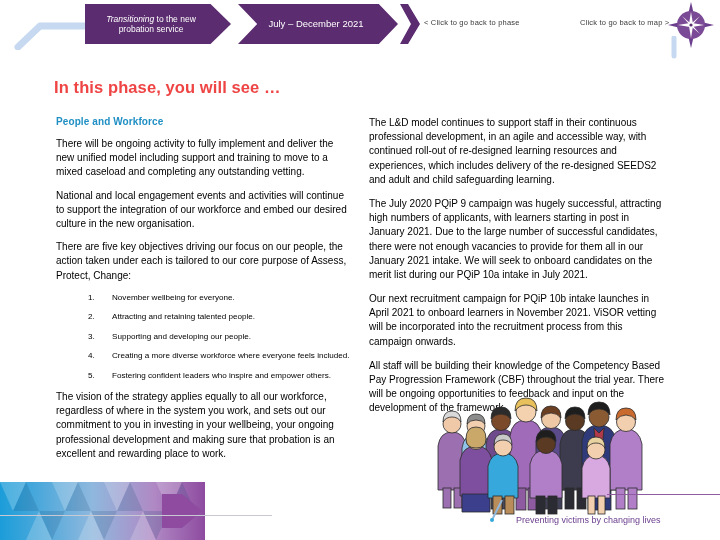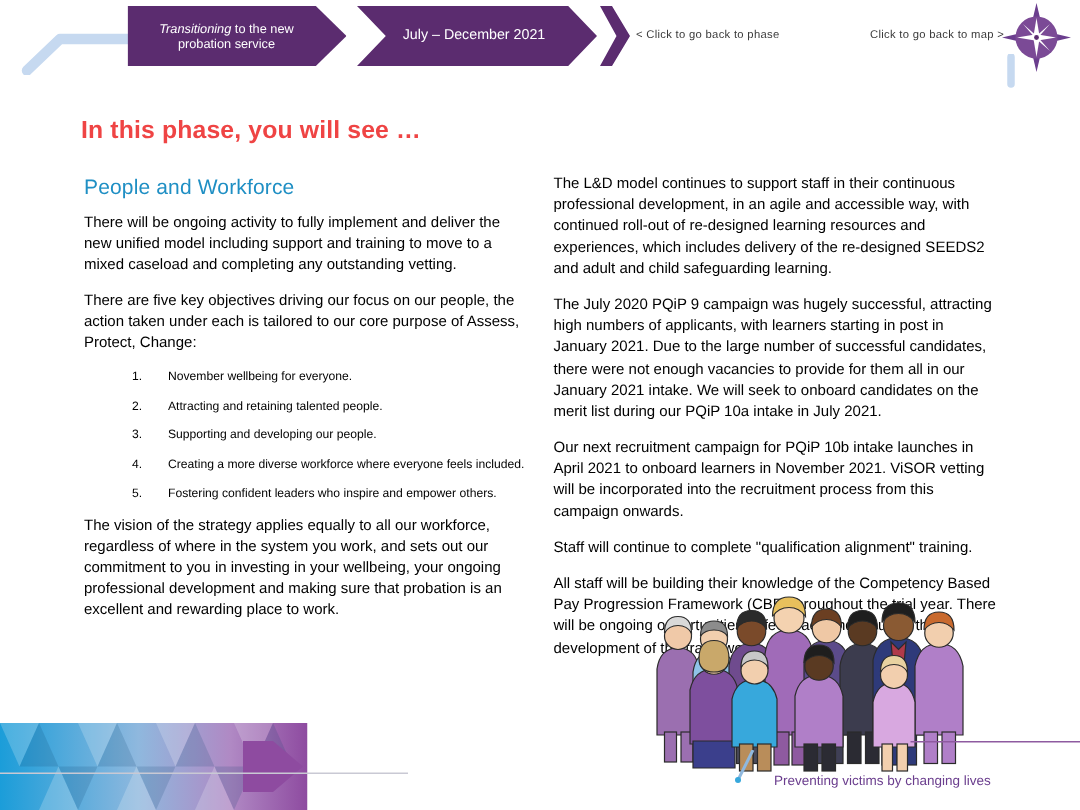--- a/index.html
+++ b/index.html
@@ -55,21 +55,21 @@
     font-size: 16.5px; font-weight: bold; color: #ef4444;
     letter-spacing: .1px;
   }
 
   
   .col { position: absolute; top: 116px; }
   .col-left  { left: 56px;  width: 296px; }
   .col-right { left: 369px; width: 296px; }
 
   .sub-head {
-    font-size: 14px; font-weight: normal; color: #1F8FC4;
+    font-size: 10px; font-weight: bold; color: #1F8FC4;
     margin-bottom: 10px; letter-spacing: .1px;
   }
   .para {
     font-size: 10px; color: #000; line-height: 1.42;
     margin-bottom: 9px; text-align: left;
   }
   .col-right .para { margin-bottom: 10px; }
 
   ol.objectives { list-style: none; margin: 2px 0 9px 0; }
   ol.objectives li {
@@ -150,20 +150,21 @@
 
   <svg class="elbow-bottom-right" viewBox="0 0 30 26">
     <polyline points="6,2 6,20" fill="none" stroke="#C6D9F0" stroke-width="5" stroke-linecap="round"></polyline>
   </svg>
 
   <div class="title">In this phase, you will see …</div>
 
   <div class="col col-left">
     <div class="sub-head">People and Workforce</div>
     <p class="para">There will be ongoing activity to fully implement and deliver the new unified model including support and training to move to a mixed caseload and completing any outstanding vetting.</p>
+    <p class="para">National and local engagement events and activities will continue to support the integration of our workforce and embed our desired culture in the new organisation.</p>
     <p class="para">There are five key objectives driving our focus on our people, the action taken under each is tailored to our core purpose of Assess, Protect, Change:</p>
 
     <ol class="objectives">
       <li>
         <span class="num">1.</span>
         <span>November wellbeing for everyone.</span>
       </li>
       <li>
         <span class="num">2.</span>
         <span>Attracting and retaining talented people.</span>
@@ -182,21 +183,20 @@
       </li>
     </ol>
 
     <p class="para">The vision of the strategy applies equally to all our workforce, regardless of where in the system you work, and sets out our commitment to you in investing in your wellbeing, your ongoing professional development and making sure that probation is an excellent and rewarding place to work.</p>
   </div>
 
   <div class="col col-right">
     <p class="para">The L&amp;D model continues to support staff in their continuous professional development, in an agile and accessible way, with continued roll-out of re-designed learning resources and experiences, which includes delivery of the re-designed SEEDS2 and adult and child safeguarding learning.</p>
     <p class="para">The July 2020 PQiP 9 campaign was hugely successful, attracting high numbers of applicants, with learners starting in post in January 2021. Due to the large number of successful candidates, there were not enough vacancies to provide for them all in our January 2021 intake. We will seek to onboard candidates on the merit list during our PQiP 10a intake in July 2021.</p>
     <p class="para">Our next recruitment campaign for PQiP 10b intake launches in April 2021 to onboard learners in November 2021. ViSOR vetting will be incorporated into the recruitment process from this campaign onwards.</p>
-    <p class="para">Staff will continue to complete "qualification alignment" training.</p>
     <p class="para">All staff will be building their knowledge of the Competency Based Pay Progression Framework (CBF) throughout the trial year. There will be ongoing opportunities to feedback and input on the development of the framework.</p>
   </div>
 
   <svg class="band" viewBox="0 0 205 58" preserveAspectRatio="none">
     <defs>
       <linearGradient id="bg1" x1="0" y1="0" x2="1" y2="0">
         <stop offset="0" stop-color="#1B9DD9"></stop>
         <stop offset="0.45" stop-color="#8FB8DE"></stop>
         <stop offset="0.75" stop-color="#B089C4"></stop>
         <stop offset="1" stop-color="#8E4BA0"></stop>

